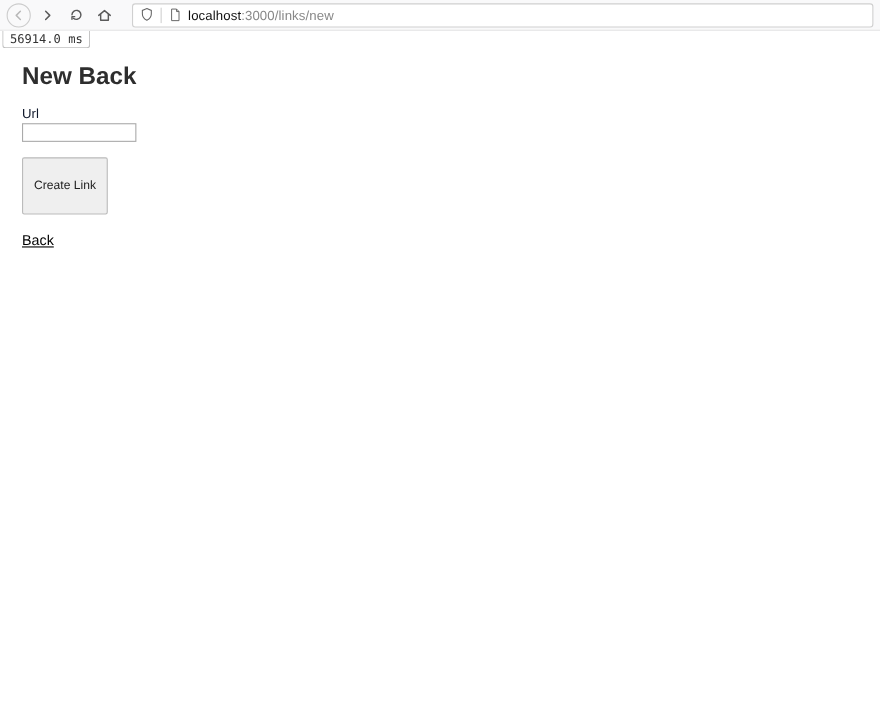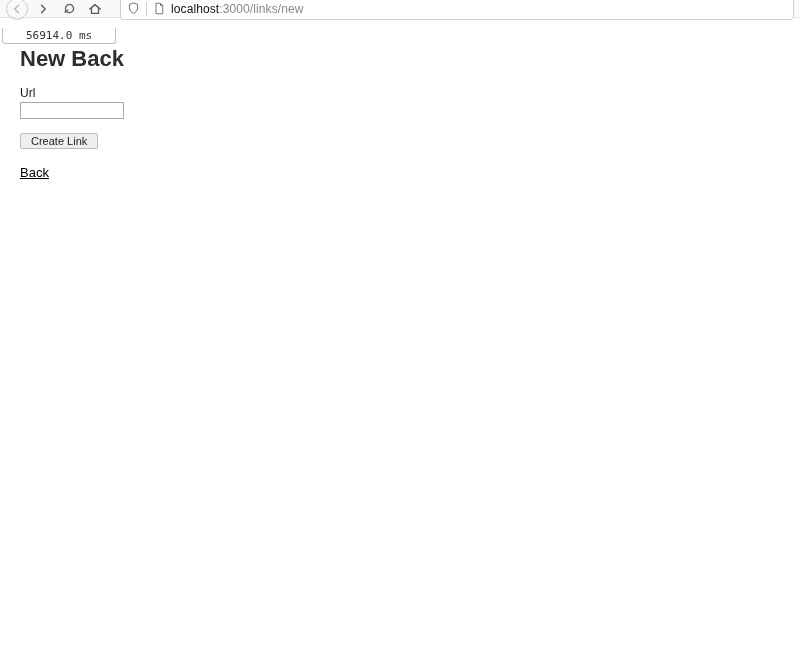--- a/index.html
+++ b/index.html
@@ -5,21 +5,21 @@
     * { margin: 0; padding: 0; box-sizing: border-box; }
     body {
       font-family: -apple-system, BlinkMacSystemFont, "Segoe UI", Arial, sans-serif;
       font-size: 13px;
       background: #fff;
       width: 800px;
       height: 650px;
       overflow: hidden;
     }
     .browser-toolbar {
-      height: 18px;
+      height: 28px;
       background: #f9f9fa;
       border-bottom: 1px solid #e5e5e5;
       display: flex;
       align-items: center;
       padding: 0 6px;
       gap: 4px;
     }
     .nav-btn {
       width: 22px;
       height: 22px;
@@ -70,21 +70,21 @@
     .addr-port-path { color: #888; }
     .debug-tab {
       position: absolute;
       top: 28px;
       left: 2px;
       background: #fff;
       border: 1px solid #bfbfbf;
       border-top: none;
       border-bottom-left-radius: 3px;
       border-bottom-right-radius: 3px;
-      padding: 1px 23px;
+      padding: 1px 6px;
       font-family: "Menlo", "Consolas", monospace;
       font-size: 11px;
       color: #333;
     }
     .page-content {
       padding: 18px 20px;
       margin-top: 10px;
     }
     h1.page-title {
       font-family: Verdana, Geneva, sans-serif;
@@ -103,21 +103,21 @@
       width: 104px;
       height: 17px;
       border: 1px solid #aaa;
       background: #fff;
       font-size: 12px;
       padding: 1px 3px;
     }
     .submit-btn {
       margin-top: 14px;
       font-size: 11px;
-      padding: 1px 10px;
+      padding: 19px 10px;
       background: #efefef;
       border: 1px solid #bbb;
       border-radius: 2px;
       color: #222;
       font-family: Arial, sans-serif;
     }
     .back-link {
       display: inline-block;
       margin-top: 16px;
       font-size: 13px;

